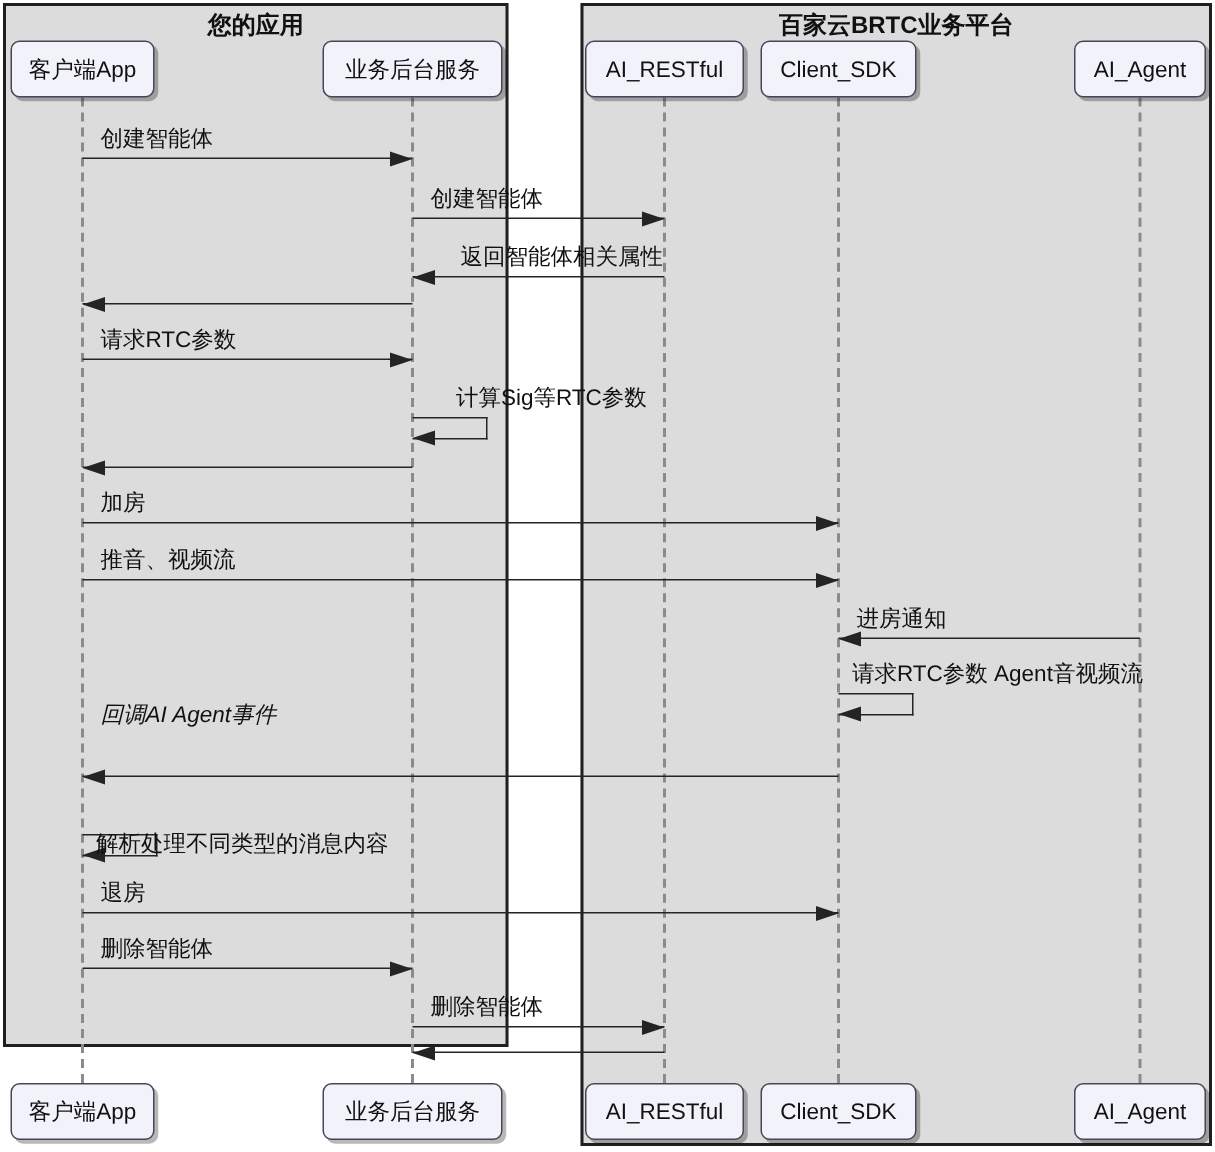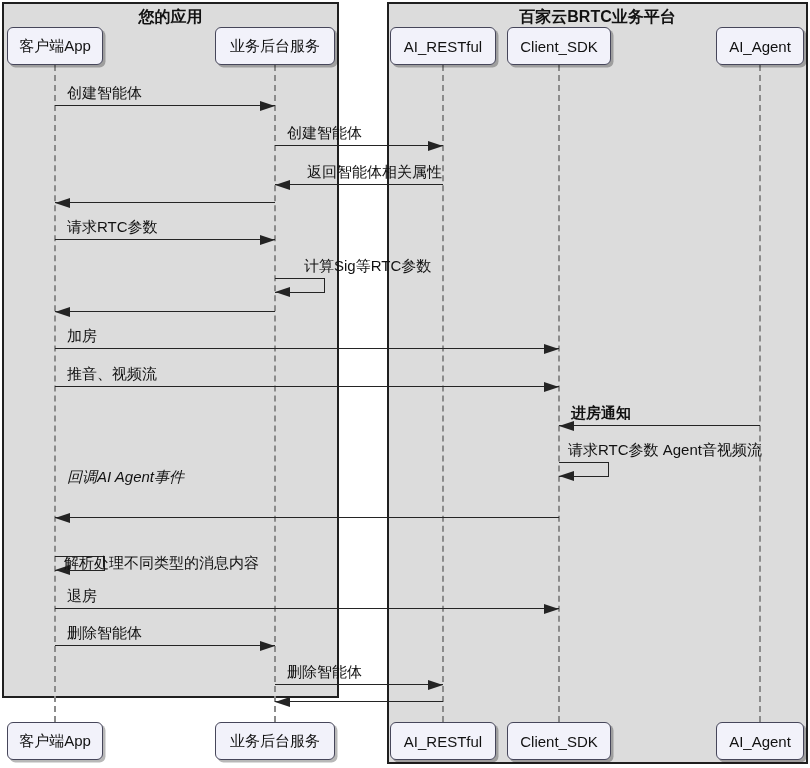--- a/index.html
+++ b/index.html
@@ -76,21 +76,21 @@
       <div class="msg-line" style="left: 55px; top: 311px; width: 220px;"></div>
       <div class="arrow-left" style="top: 307px; left: 55px;"></div>
       <div class="msg-line" style="left: 55px; top: 348px; width: 504px;"></div>
       <div class="arrow-right" style="top: 344px; left: 544px;"></div>
       <div class="msg-label" style="left: 67px; top: 327px;">加房</div>
       <div class="msg-line" style="left: 55px; top: 386px; width: 504px;"></div>
       <div class="arrow-right" style="top: 382px; left: 544px;"></div>
       <div class="msg-label" style="left: 67px; top: 365px;">推音、视频流</div>
       <div class="msg-line" style="left: 559px; top: 425px; width: 201px;"></div>
       <div class="arrow-left" style="top: 421px; left: 559px;"></div>
-      <div class="msg-label" style="left: 571px; top: 404px; font-weight: bold;">进房通知</div>
+      <div class="msg-label" style="left: 571px; top: 404px;">进房通知</div>
       <div class="self-loop" style="left: 559px; top: 462px; width: 50px; height: 15px;"></div>
       <div class="arrow-left" style="left: 559px; top: 471px;"></div>
       <div class="msg-label" style="left: 568px; top: 441px;">请求RTC参数 Agent音视频流</div>
       <div class="msg-line" style="left: 55px; top: 517px; width: 504px;"></div>
       <div class="arrow-left" style="top: 513px; left: 55px;"></div>
       <div class="msg-label" style="left: 67px; top: 468px; font-style: italic;">回调AI Agent事件</div>
       <div class="self-loop" style="left: 55px; top: 556px; width: 50px; height: 15px;"></div>
       <div class="arrow-left" style="left: 55px; top: 565px;"></div>
       <div class="msg-label" style="left: 64px; top: 554px;">解析处理不同类型的消息内容</div>
       <div class="msg-line" style="left: 55px; top: 608px; width: 504px;"></div>

